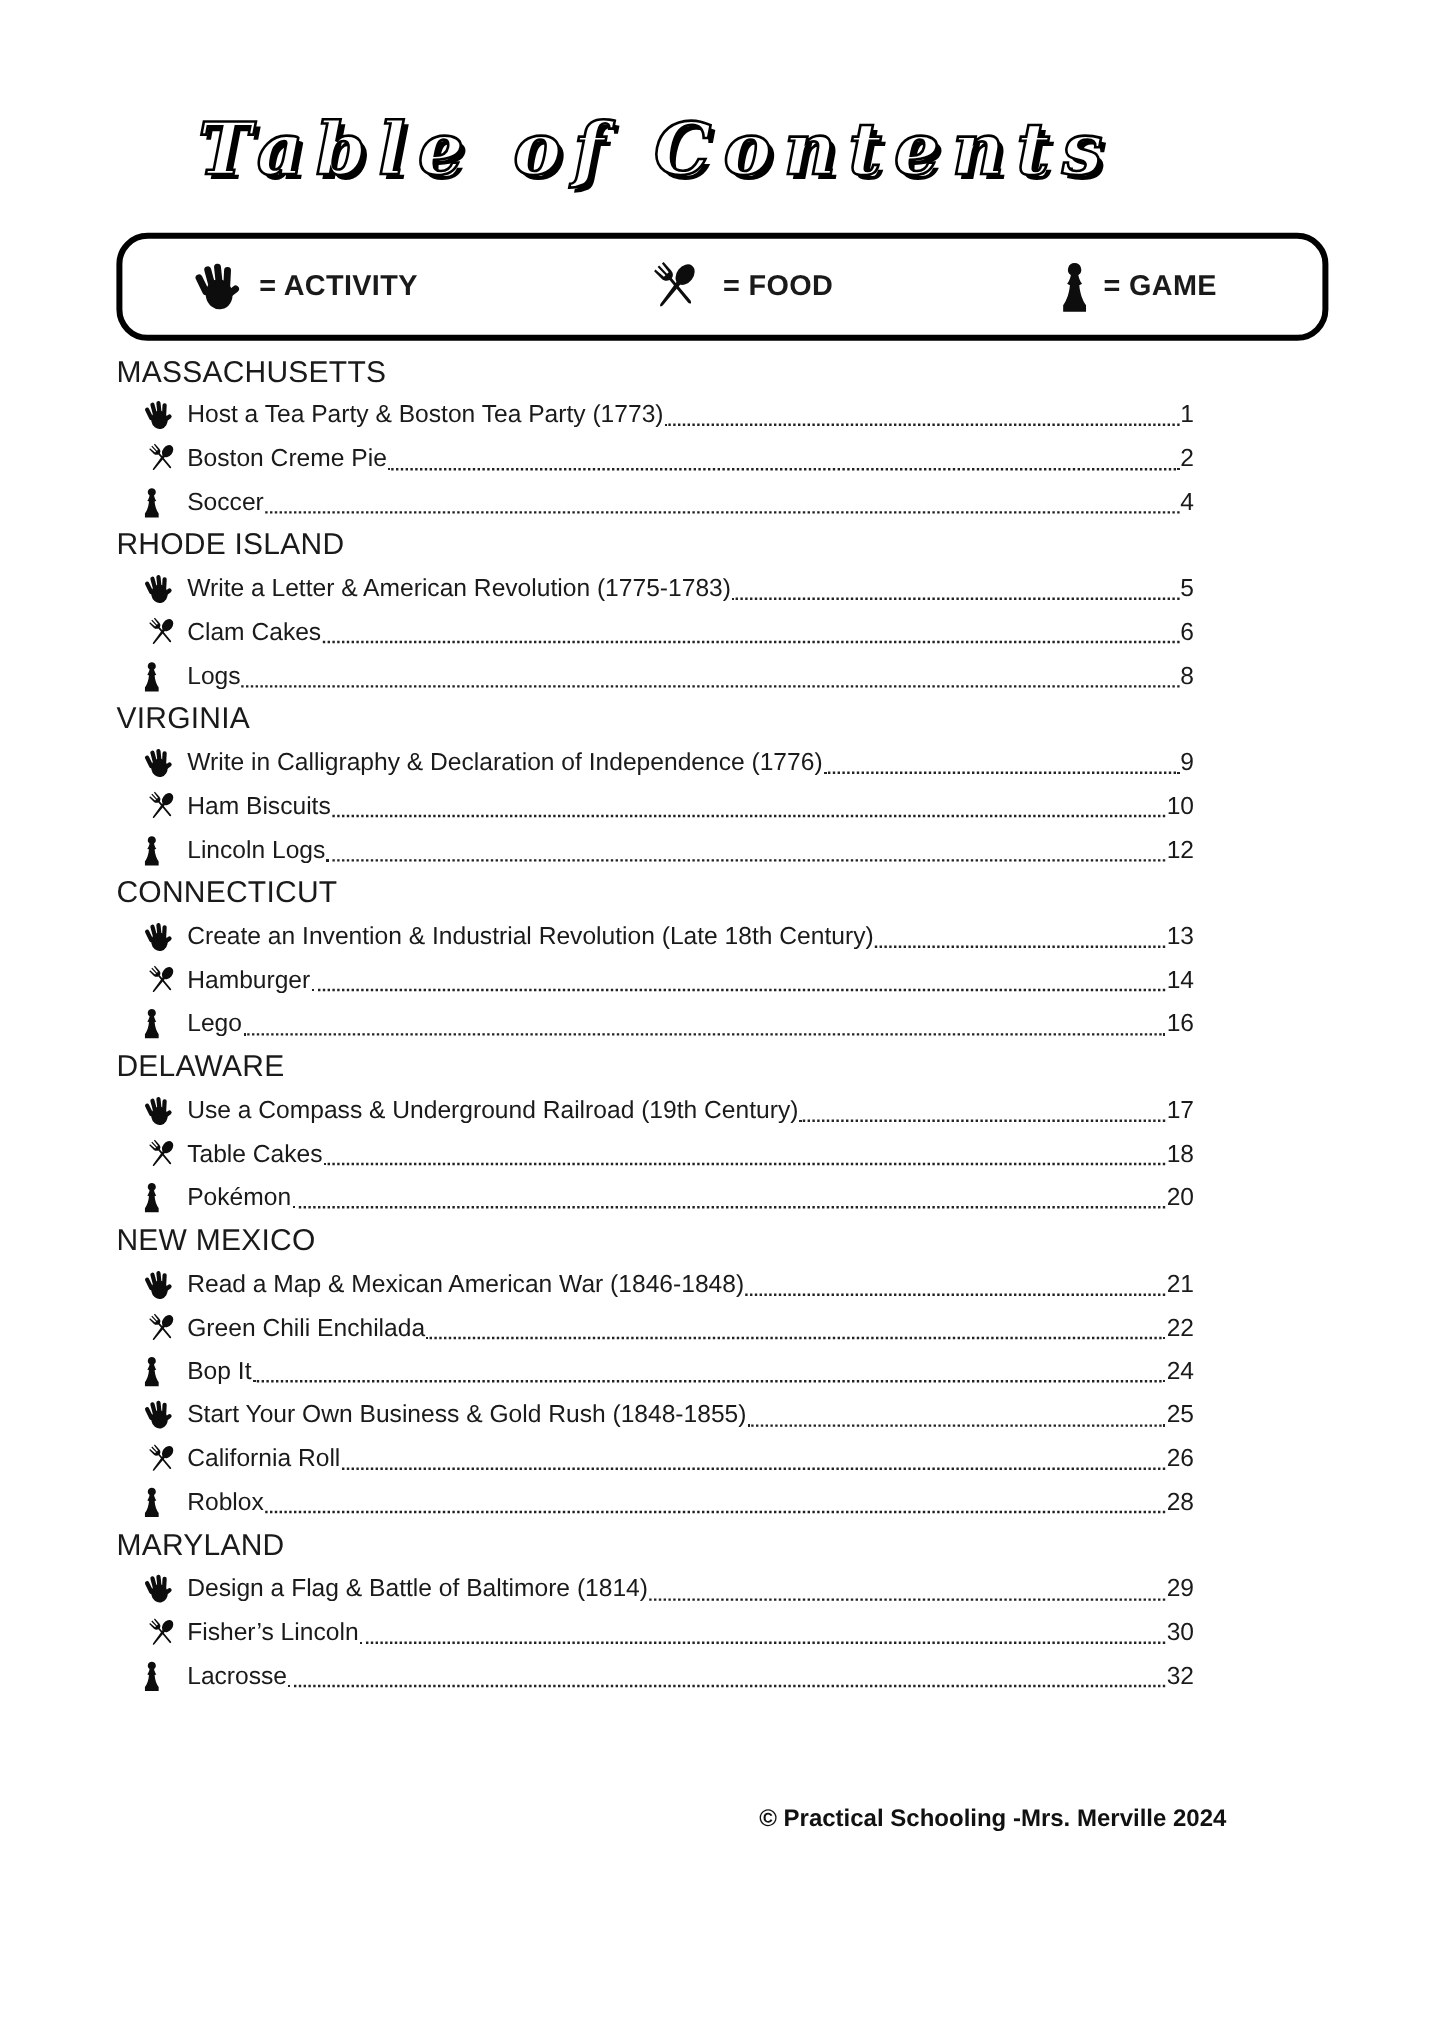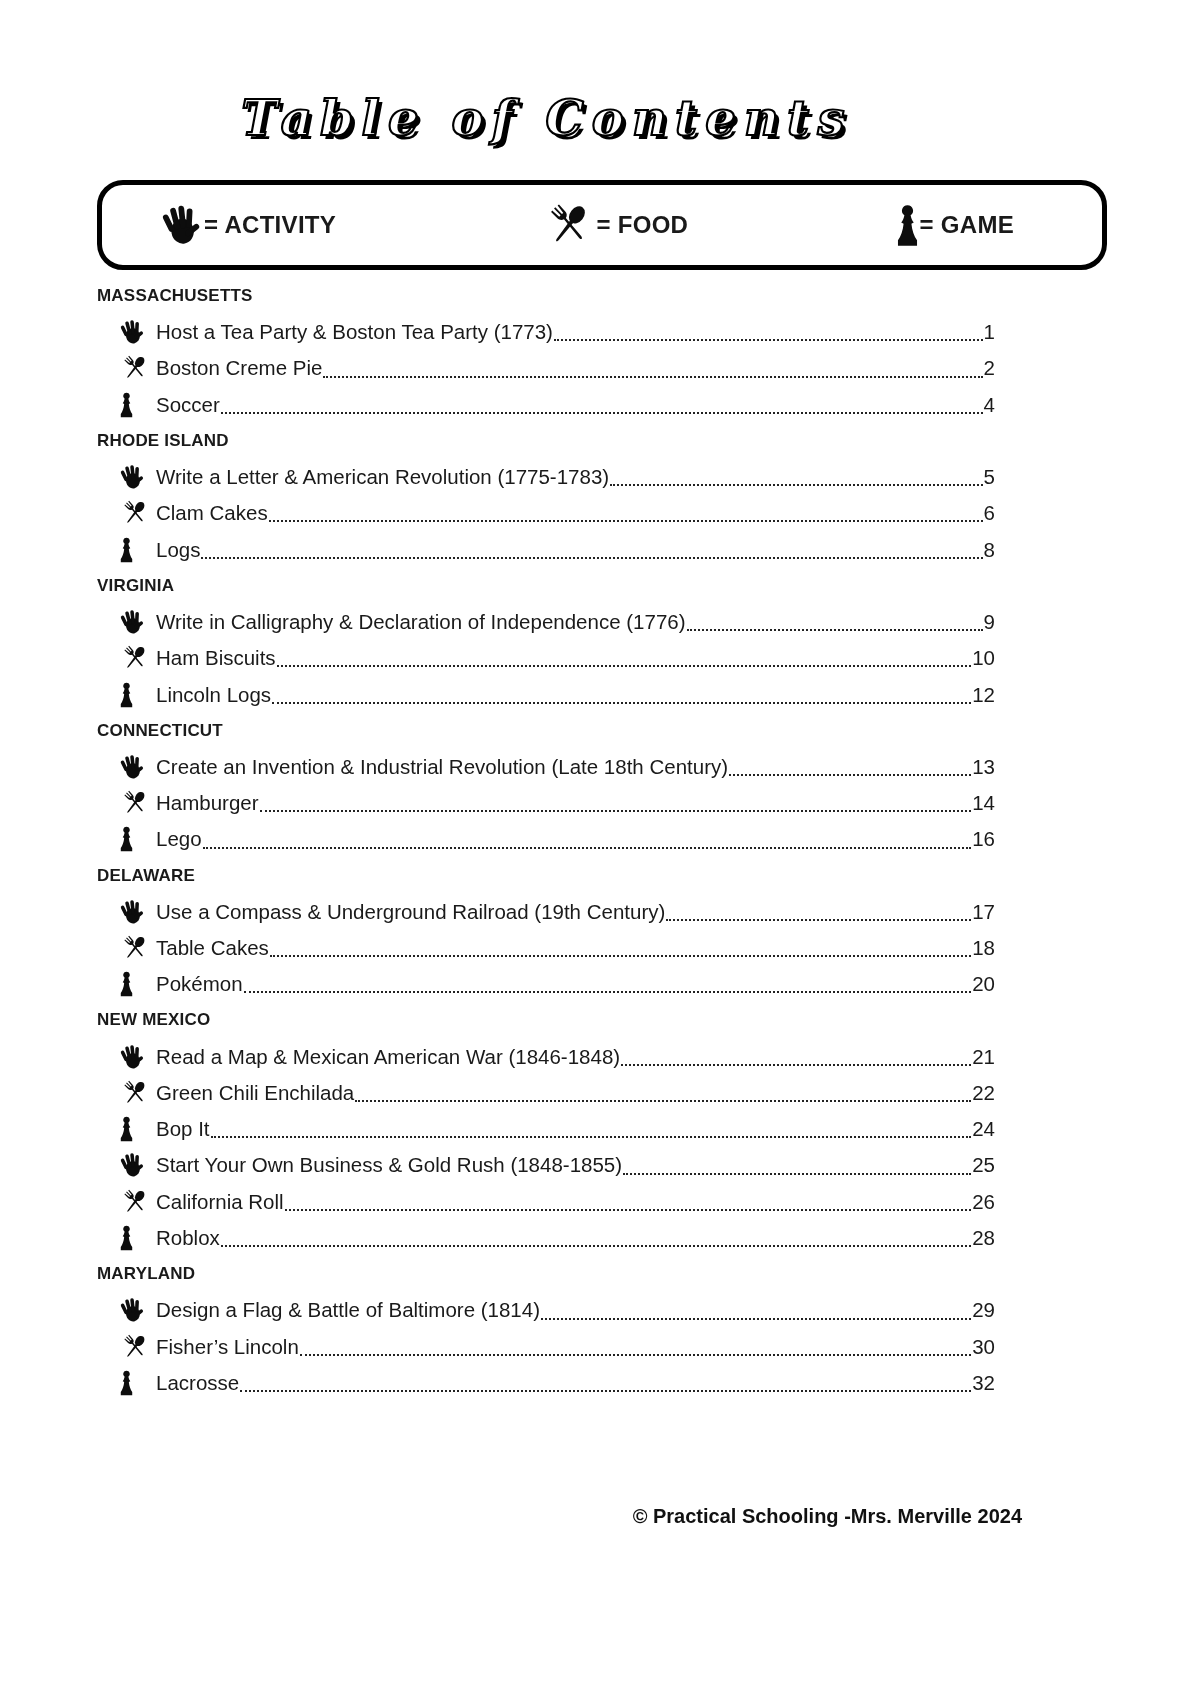--- a/index.html
+++ b/index.html
@@ -14,51 +14,51 @@
     overflow:hidden;
   }
 
   
   .title {
     width:900px;
     text-align:center;
     font-family:"DejaVu Serif", serif;
     font-style:italic;
     font-weight:bold;
-    font-size:48px;
+    font-size:60px;
     letter-spacing:0.17em;
     color:#ffffff;
     -webkit-text-stroke:2.2px #000;
     text-shadow:4px 4px 0 #000;
     white-space:nowrap;
     margin:4px 0 34px 0;
   }
 
   
   .legend {
     width:1010px;
     box-sizing:border-box;
     border:5px solid #000;
     border-radius:26px;
     display:flex;
     align-items:center;
     justify-content:space-between;
     padding:13px 88px 13px 58px;
     margin-bottom:8px;
   }
-  .legend-item { display:flex; align-items:center; }
+  .legend-item { display:flex; align-items:center; gap:12px; }
   .legend-label { font-weight:bold; font-size:24px; letter-spacing:0.3px; white-space:nowrap; }
   .legend .icon svg { display:block; }
 
   
   .toc { width:898px; margin-top:6px; }
   .section-heading {
     height:36px;
     display:flex; align-items:center;
-    font-size:17px; font-weight:bold;
+    font-size:25px; font-weight:normal;
     letter-spacing:0.2px;
   }
   .entry {
     display:flex; align-items:center;
     height:36.3px;
     padding-left:22px;
     font-size:20.5px;
   }
   .entry .icon {
     width:37px;

